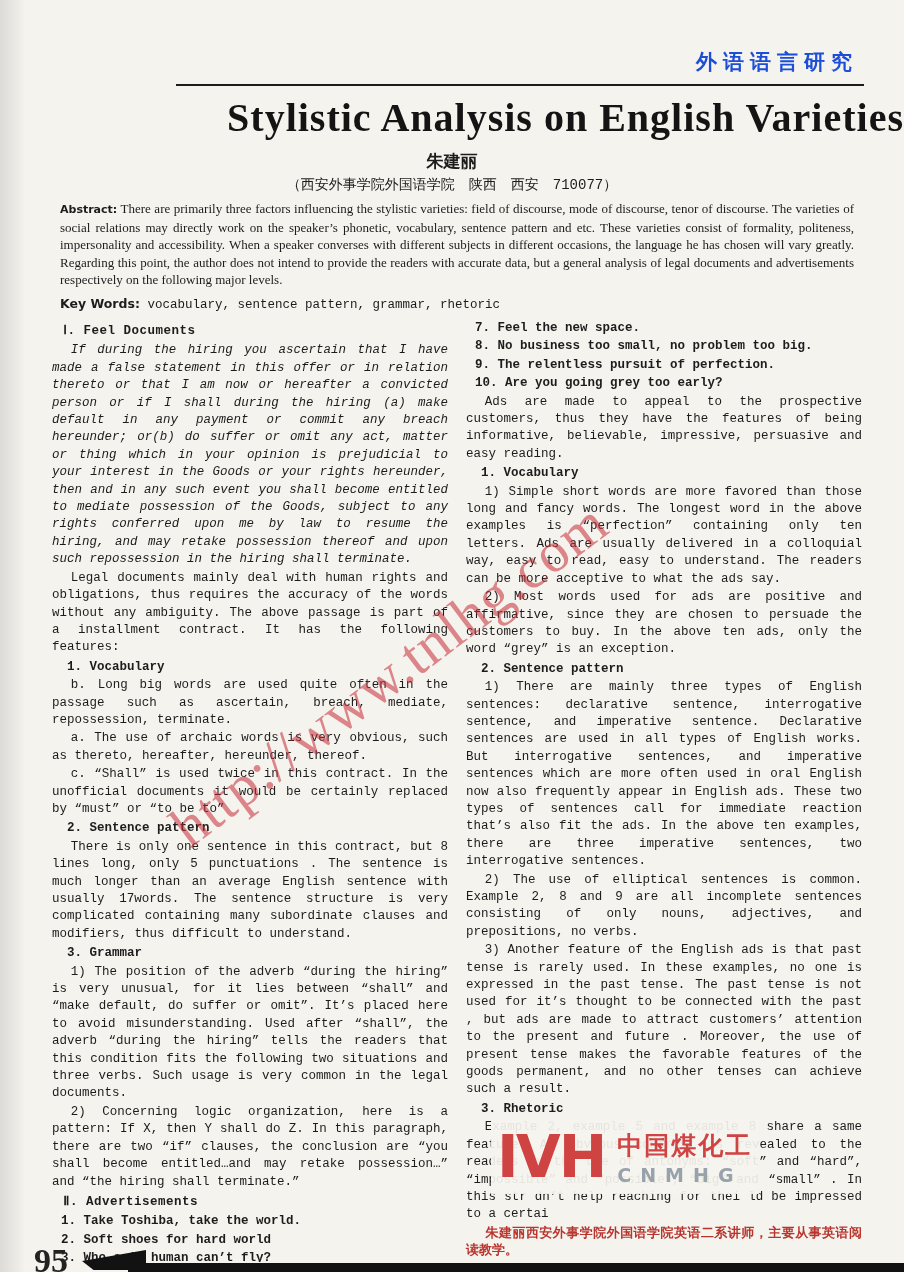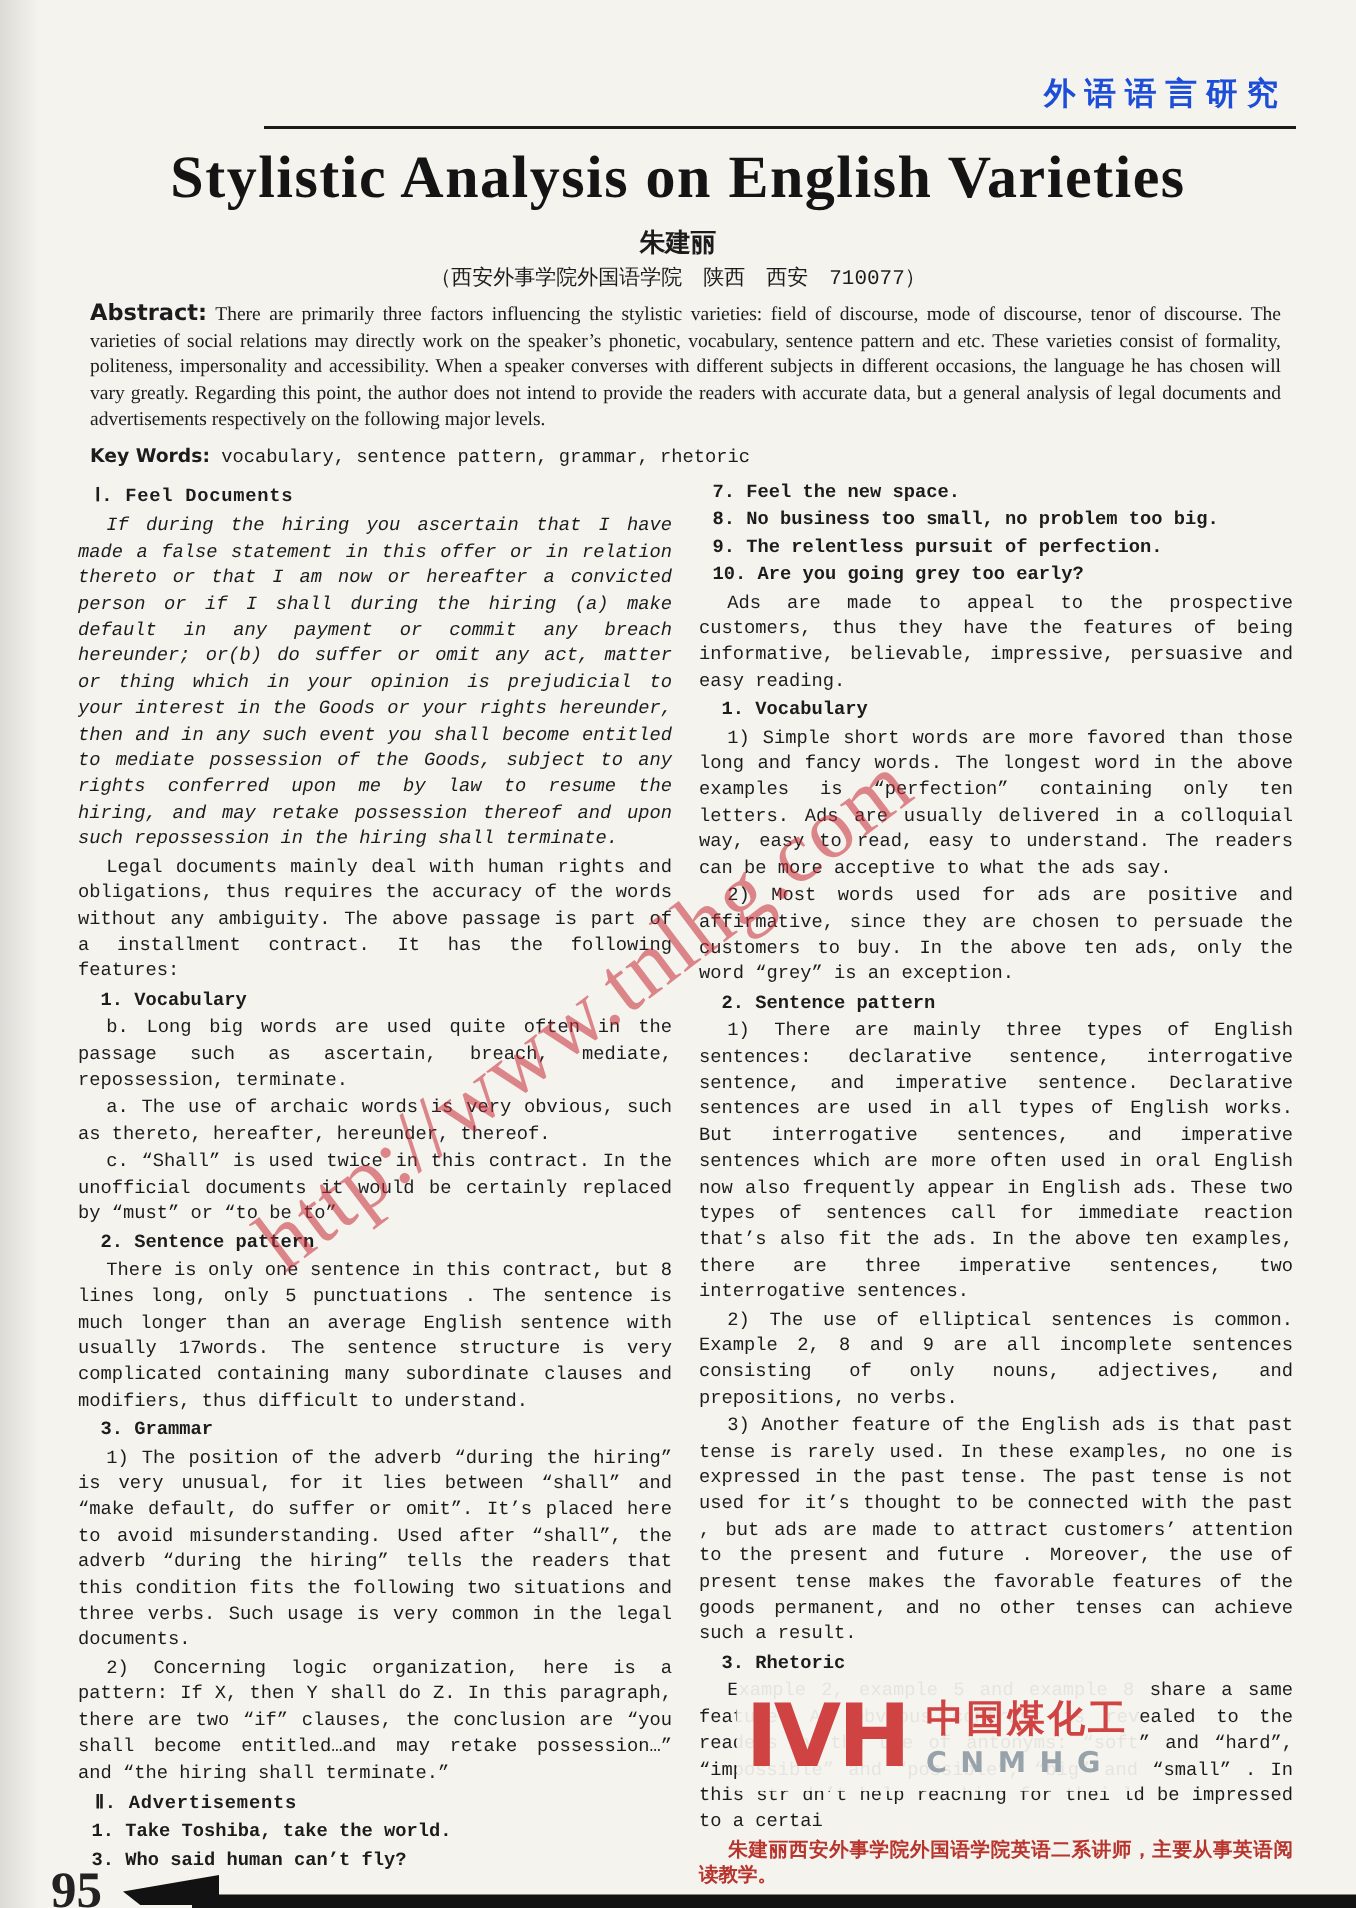--- a/index.html
+++ b/index.html
@@ -12,32 +12,32 @@
     content:""; position:absolute; left:0; top:0; bottom:0; width:26px;
     background:linear-gradient(to right, rgba(0,0,0,.10), rgba(0,0,0,0));
     pointer-events:none;
   }
   .journal-header{
     position:absolute; top:48px; right:46px;
     font:bold 21px "Liberation Serif", serif; letter-spacing:6px; color:#1d4ed8;
   }
   .header-rule{ position:absolute; top:84px; left:176px; right:40px; height:2px; background:#1b1b1b; }
   .paper-title{
-    position:absolute; top:94px; left:0; right:0; text-align:center;
+    position:absolute; top:94px; left:0; right:0; text-align:right;
     font:bold 40px "Liberation Serif", serif; letter-spacing:1px; color:#141414;
   }
   .author-name{ position:absolute; top:150px; left:0; right:0; text-align:center;
     font:bold 17px "DejaVu Sans", sans-serif; }
   .affiliation{ position:absolute; top:176px; left:0; right:0; text-align:center;
     font:14px "Liberation Mono", monospace; }
   .abstract{
     position:absolute; top:200px; left:60px; right:50px;
     font:13px/17.6px "Liberation Serif", serif; text-align:justify;
   }
-  .abstract .lbl{ font-weight:bold; font-family:"DejaVu Sans",sans-serif; font-size:15px; }
+  .abstract .lbl{ font-weight:bold; font-family:"DejaVu Sans",sans-serif; font-size:11px; }
   .keywords{ position:absolute; top:296px; left:60px; right:50px;
     font:12.5px "Liberation Mono", monospace; }
   .keywords .lbl{ font-weight:bold; font-family:"DejaVu Sans",sans-serif; }
 
   .columns{
     position:absolute; top:320px; left:52px; right:42px; bottom:10px;
     display:flex; gap:18px; overflow:hidden;
   }
   .col{ width:396px; font:12.5px/17.4px "Liberation Mono", monospace; text-align:justify; }
   .blk{ margin-bottom:1px; }
@@ -106,20 +106,21 @@
       <div class="blk p">b. Long big words are used quite often in the passage such as ascertain, breach, mediate, repossession, terminate.</div>
       <div class="blk p">a. The use of archaic words is very obvious, such as thereto, hereafter, hereunder, thereof.</div>
       <div class="blk p">c. “Shall” is used twice in this contract. In the unofficial documents it would be certainly replaced by “must” or “to be to”</div>
       <div class="blk h2">2. Sentence pattern</div>
       <div class="blk p">There is only one sentence in this contract, but 8 lines long, only 5 punctuations . The sentence is much longer than an average English sentence with usually 17words. The sentence structure is very complicated containing many subordinate clauses and modifiers, thus difficult to understand.</div>
       <div class="blk h2">3. Grammar</div>
       <div class="blk p">1) The position of the adverb “during the hiring” is very unusual, for it lies between “shall” and “make default, do suffer or omit”. It’s placed here to avoid misunderstanding. Used after “shall”, the adverb “during the hiring” tells the readers that this condition fits the following two situations and three verbs. Such usage is very common in the legal documents.</div>
       <div class="blk p">2) Concerning logic organization, here is a pattern: If X, then Y shall do Z. In this paragraph, there are two “if” clauses, the conclusion are “you shall become entitled…and may retake possession…” and “the hiring shall terminate.”</div>
       <div class="blk h1">Ⅱ. Advertisements</div>
       <div class="blk li">1. Take Toshiba, take the world.</div>
+      <div class="blk li">2. Soft shoes for hard world</div>
       <div class="blk li">3. Who said human can’t fly?</div>
 
     </div>
 
     <div class="col">
       <div class="blk li">7. Feel the new space.</div>
       <div class="blk li">8. No business too small, no problem too big.</div>
       <div class="blk li">9. The relentless pursuit of perfection.</div>
       <div class="blk li">10. Are you going grey too early?</div>
       <div class="blk p">Ads are made to appeal to the prospective customers, thus they have the features of being informative, believable, impressive, persuasive and easy reading.</div>

